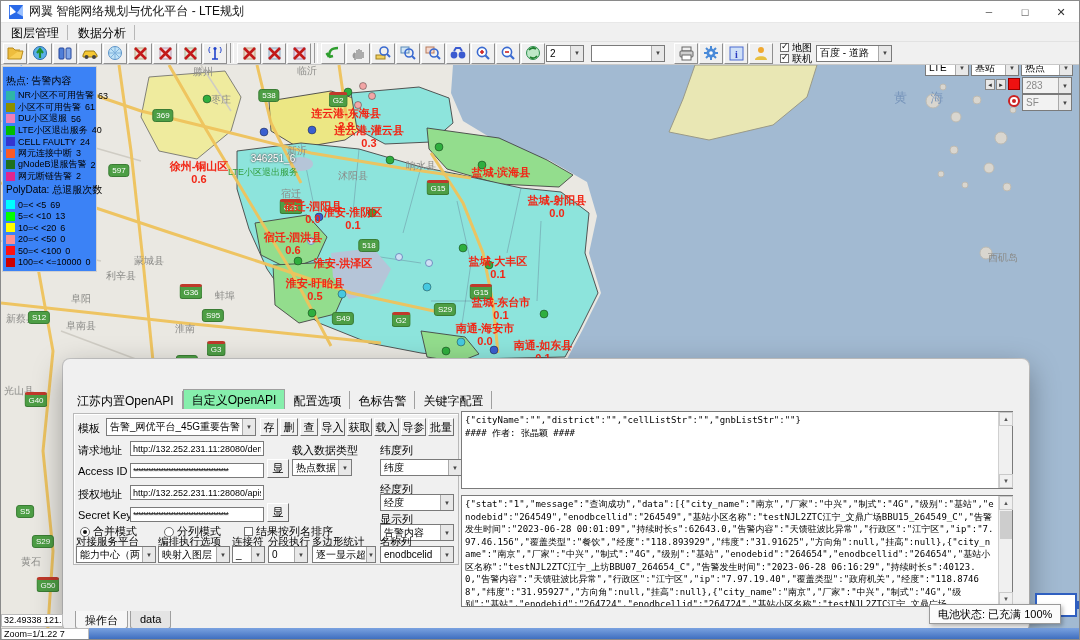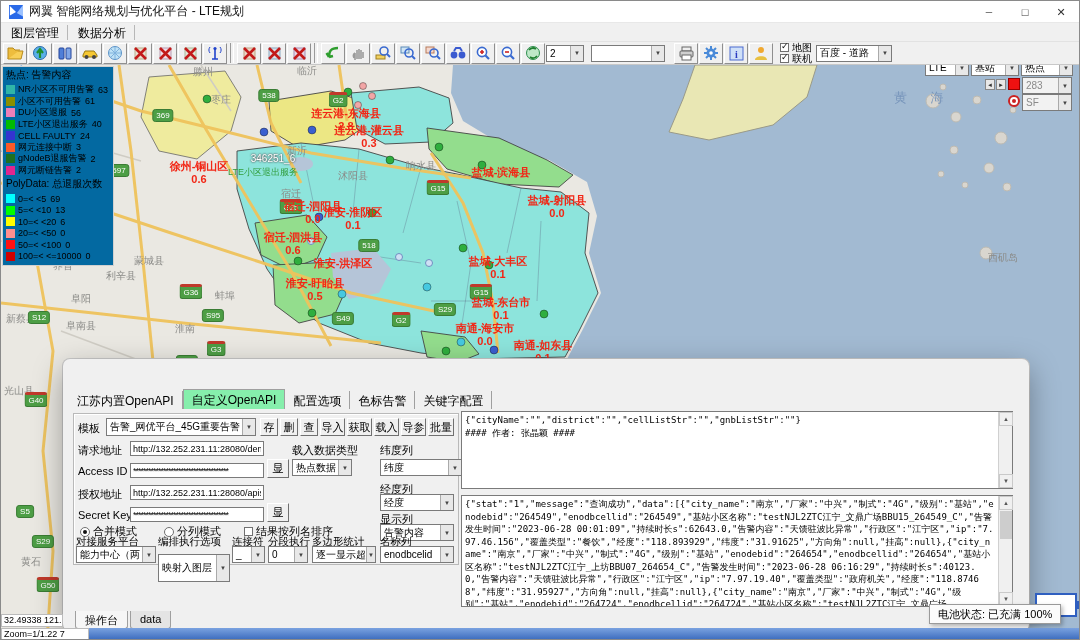--- a/index.html
+++ b/index.html
@@ -40,21 +40,21 @@
   #map svg { position:absolute; left:0; top:-64px; }
   .maplabel { position:absolute; transform:translateX(-50%); color:#8b8b88; font-size:10px; white-space:nowrap; z-index:2; }
   .maplabel.white { color:#fff; text-shadow:0 0 2px #555,0 0 2px #555; }
   .maplabel.green { color:#2f9c3a; font-size:9px; }
   .sea-label { position:absolute; color:#7795bb; font-size:13px; letter-spacing:10px; z-index:2; }
   .alarm { position:absolute; transform:translateX(-50%); text-align:center; color:#f22615; font-size:11px; font-weight:bold; line-height:13px; white-space:nowrap; z-index:3; }
   .rb { position:absolute; transform:translateX(-50%); background:#4d9e45; color:#fff; font-size:8px; line-height:9px; padding:1px 3px 1px 3px; border-radius:3px; border:1px solid #3a7c34; z-index:2; white-space:nowrap;}
   .rb.g { border-top:3px solid #c0392b; }
 
   
-  .legend { position:absolute; left:2px; top:66px; width:110px; background:#0369a1; padding:0 3px 3px 3px; z-index:4; box-shadow:0 0 0 1px #d0d0d0; }
+  .legend { position:absolute; left:2px; top:66px; width:93px; background:#3b82f6; padding:6px 3px 3px 3px; z-index:4; box-shadow:0 0 0 1px #d0d0d0; }
   .leg-title { font-size:10px; color:#000; margin:1px 0 2px 0; white-space:nowrap;}
   .leg-row { display:flex; align-items:center; gap:3px; height:11.5px; white-space:nowrap; }
   .leg-sw { width:9px; height:9px; flex:0 0 9px; }
   .leg-lab { font-size:9px; }
   .leg-cnt { font-size:9px; margin-left:1px; }
 
   
   .mapctl { position:absolute; z-index:4; }
 
   
@@ -696,21 +696,21 @@
         <span class="flabel" style="left:84px;top:121px;font-size:10.5px;">编排执行选项</span>
         <span class="flabel" style="left:158px;top:121px;font-size:10.5px;">连接符</span>
         <span class="flabel" style="left:194px;top:121px;font-size:10.5px;">分段执行</span>
         <span class="flabel" style="left:238px;top:121px;font-size:10.5px;">多边形统计</span>
         <span class="flabel" style="left:306px;top:121px;font-size:10.5px;">名称列</span>
 
         <div class="combo fcombo" style="left:2px;top:132px;width:80px;height:17px;">
             <span>能力中心（两</span>
             <span class="arr"></span>
           </div>
-        <div class="combo fcombo" style="left:84px;top:140px;width:72px;height:28px;">
+        <div class="combo fcombo" style="left:84px;top:132px;width:72px;height:17px;">
             <span>映射入图层</span>
             <span class="arr"></span>
           </div>
         <div class="combo fcombo" style="left:158px;top:132px;width:33px;height:17px;">
             <span>_</span>
             <span class="arr"></span>
           </div>
         <div class="combo fcombo" style="left:194px;top:132px;width:40px;height:17px;">
             <span>0</span>
             <span class="arr"></span>

